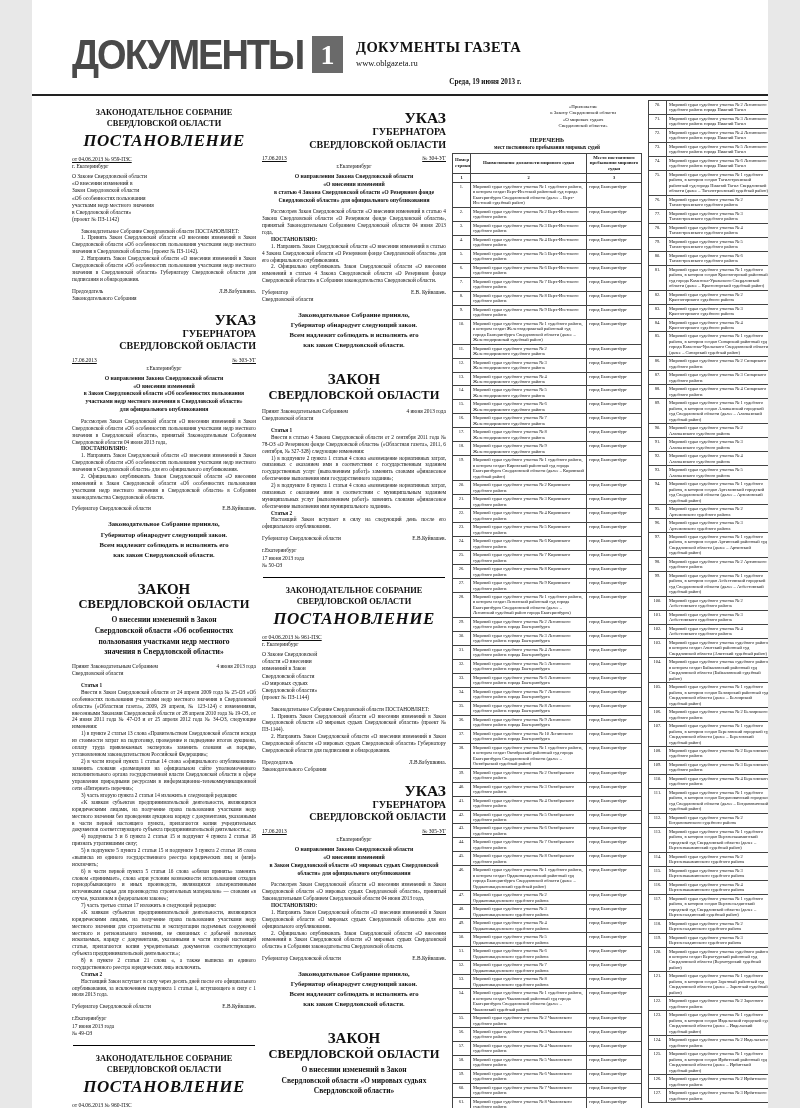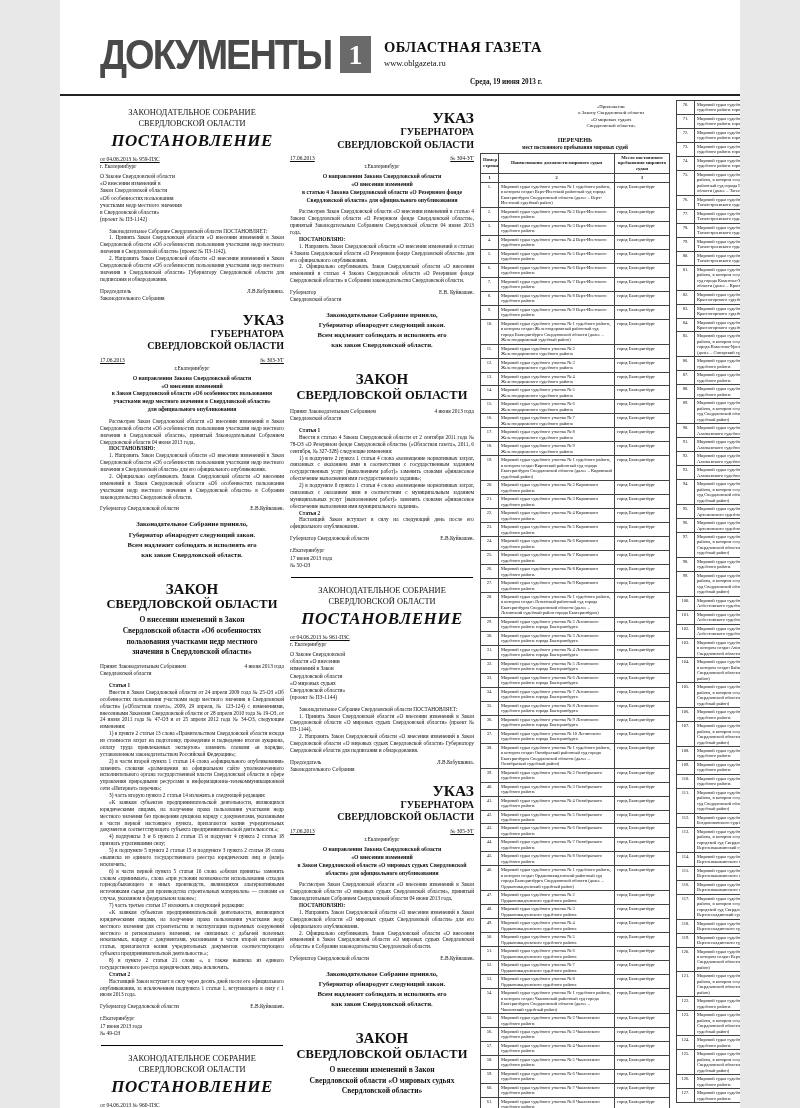--- a/index.html
+++ b/index.html
@@ -1,36 +1,36 @@
 <!DOCTYPE html>
 <html lang="ru"><head>
 <meta charset="utf-8">
 <style>
   html,body{margin:0;padding:0;background:#e8e8e8;}
-  .page{width:680px;height:1108px;background:#fff;margin:0 auto;position:relative;overflow:hidden;
+  .page{width:736px;height:1108px;background:#fff;margin:0 auto;position:relative;overflow:hidden;
         font-family:"Liberation Serif",serif;color:#111;}
   
   .masthead{display:flex;align-items:flex-start;padding:36px 6px 8px 40px;border-bottom:2px solid #222;}
   .m-title{font-family:"Liberation Sans",sans-serif;font-weight:bold;font-size:38px;color:#4a4a4a;
            letter-spacing:-2px;line-height:.95;transform:scaleY(1.12);transform-origin:left center;width:196px;}
   .m-note{width:308px;margin-left:14px;font-size:8.7px;line-height:1.42;padding-top:2px;}
   .m-note .bold{font-weight:bold;}
   .m-pagebox{width:31px;height:37px;background:#6a6a6a;color:#fff;font-size:28px;font-weight:bold;
              display:flex;align-items:center;justify-content:center;margin-left:44px;}
   .m-brand{margin-left:13px;padding-top:3px;}
   .m-brand .name{font-size:14.5px;font-weight:bold;letter-spacing:.4px;}
   .m-brand .site{font-size:8.5px;margin-top:2px;}
   .m-brand .date{font-size:7.2px;font-weight:bold;margin-top:10px;text-align:right;}
   
   .cols{display:flex;gap:6px;padding:4px 4px 0 40px;align-items:flex-start;}
   .col{width:184px;flex:0 0 auto;}
   .col.tablecol{width:190px;}
   .col.tablecol-r{width:180px;}
   
-  .b-org{font-weight:normal;text-align:center;font-size:8.4px;line-height:1.3;white-space:pre-line;margin:8px 0 1px;}
+  .b-org{font-weight:bold;text-align:center;font-size:8.4px;line-height:1.3;white-space:pre-line;margin:8px 0 1px;}
   .b-big{font-weight:bold;text-align:center;font-size:17px;letter-spacing:.5px;margin:1px 0 5px;font-style:italic;}
   .b-ukaz{font-weight:bold;text-align:right;font-size:15.5px;line-height:1.1;margin:9px 0 2px;}
   .b-ukaz .sub{font-size:10px;white-space:pre-line;line-height:1.25;}
   .b-zakon{font-weight:bold;text-align:center;font-size:15px;line-height:1.05;margin:22px 0 2px;}
   .b-zakon .sub{font-size:12.5px;white-space:pre-line;line-height:1.2;}
   .b-meta{font-size:5.5px;margin:3px 0 4px;overflow:hidden;}
   .b-meta .bl{text-decoration:underline;}
   .b-meta .sub{margin-top:1px;}
   .b-datenum{font-size:5.5px;margin:4px 0;overflow:hidden;}
   .b-datenum .bl{float:left;text-decoration:underline;}
@@ -62,21 +62,21 @@
 <body>
 
 <div class="page">
 
   <div class="masthead">
     <div class="m-title">ДОКУМЕНТЫ</div>
     <div class="m-pagebox">
         <span>1</span>
       </div>
     <div class="m-brand">
-      <div class="name">ОБЛАСТНАЯ ГАЗЕТА</div>
+      <div class="name">ДОКУМЕНТЫ ГАЗЕТА</div>
       <div class="site">www.oblgazeta.ru</div>
       <div class="date">Среда, 19 июня 2013 г.</div>
     </div>
   </div>
 
   <div class="cols">
     <div class="col" id="col-0">
         <div class="b-org">ЗАКОНОДАТЕЛЬНОЕ  СОБРАНИЕ
 СВЕРДЛОВСКОЙ  ОБЛАСТИ</div>
         <div class="b-big">ПОСТАНОВЛЕНИЕ</div>

